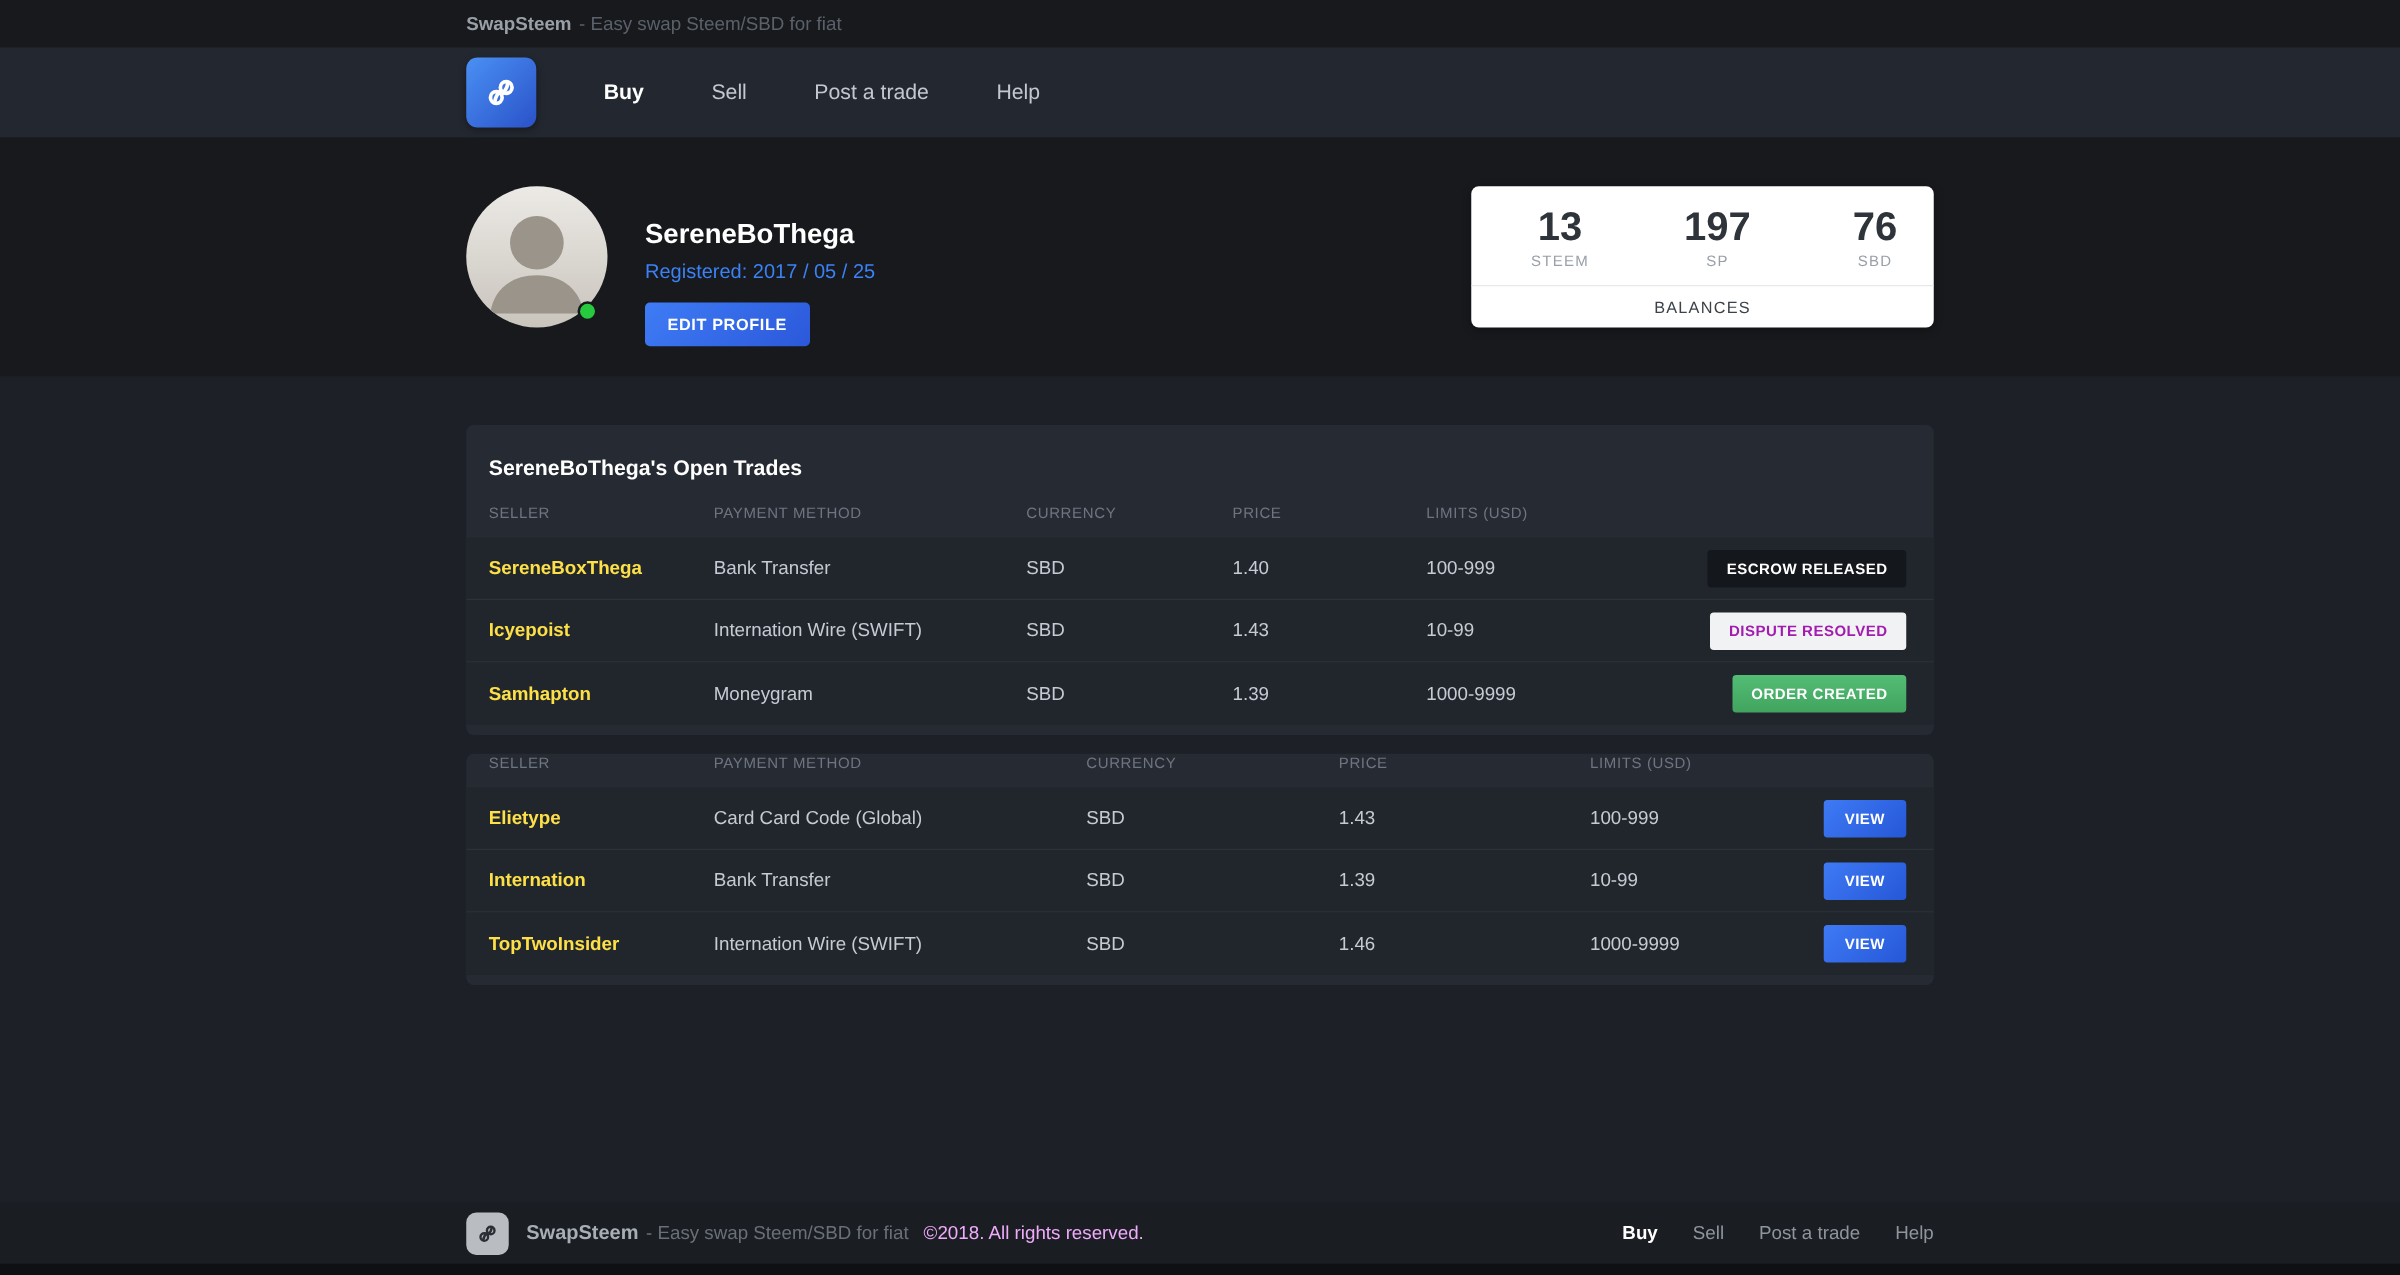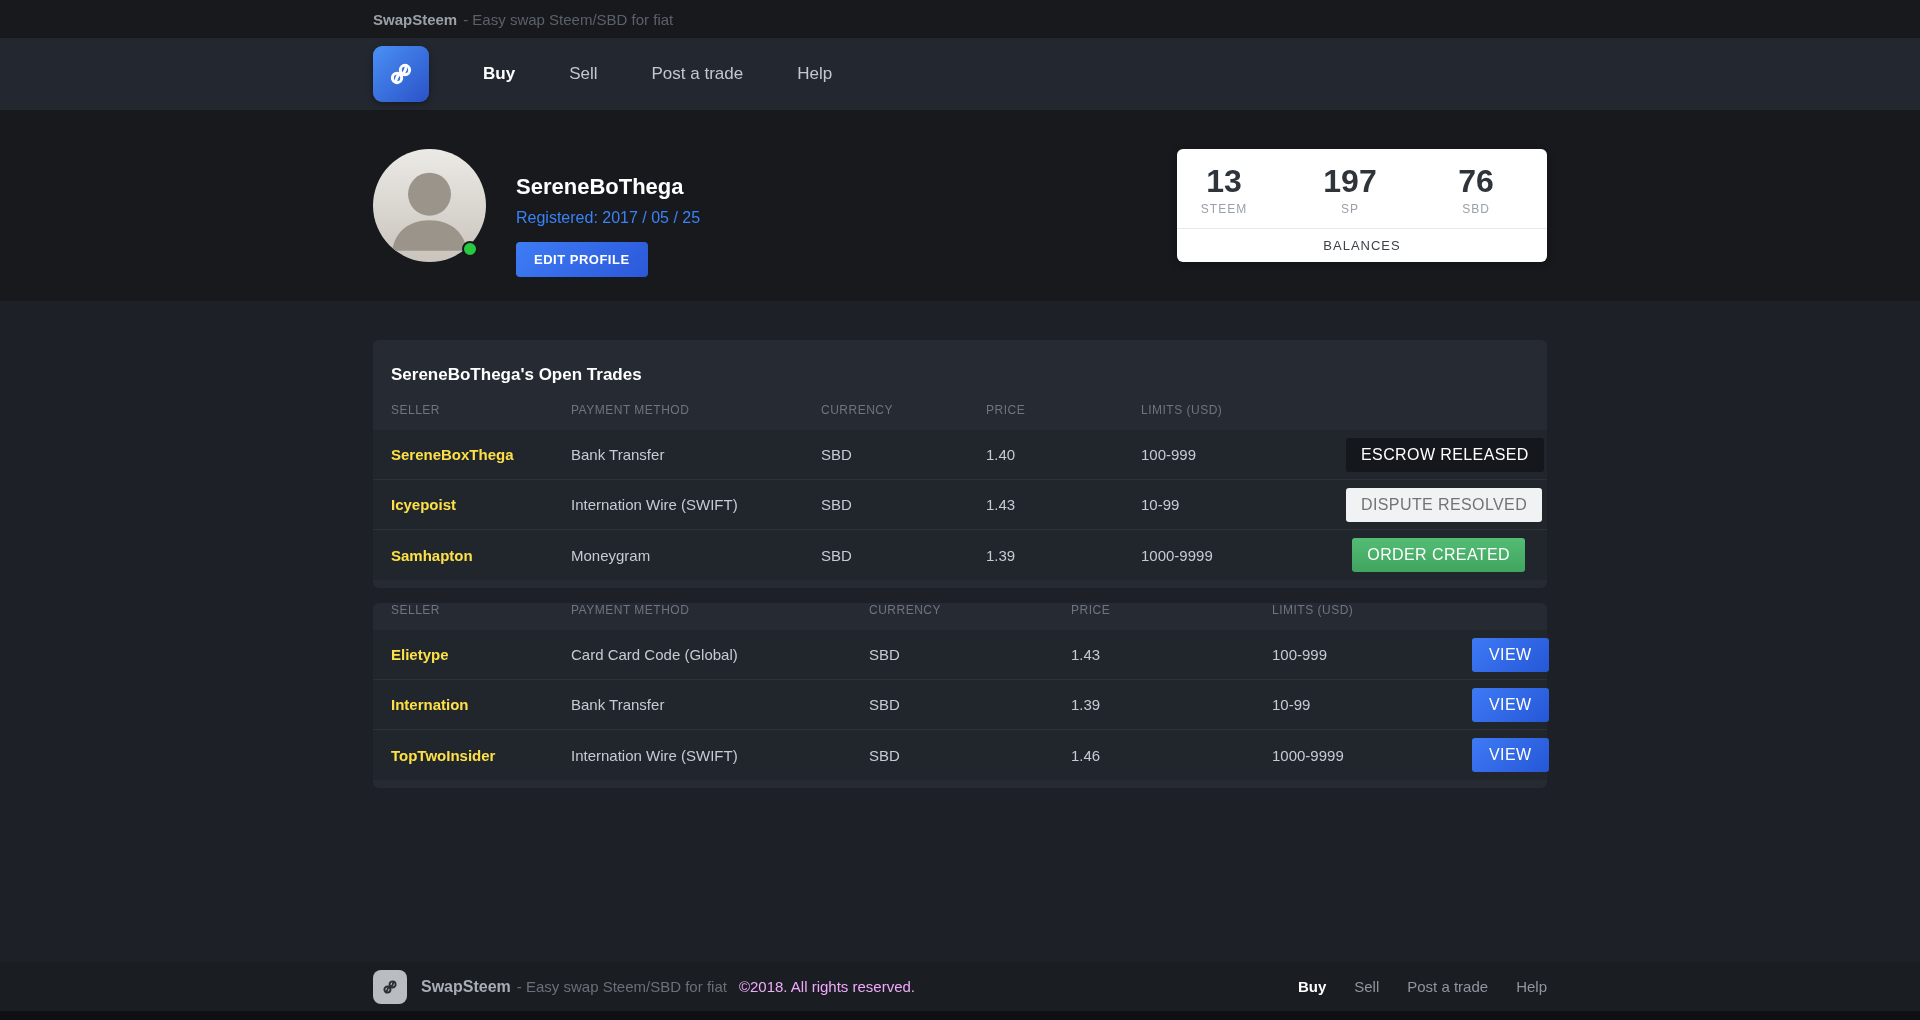--- a/index.html
+++ b/index.html
@@ -59,21 +59,21 @@
   .edit-btn {
     margin-top:15px; display:inline-block; border:none; cursor:pointer;
     background:linear-gradient(135deg,#3f7cf6 0%,#2b58d9 100%);
     color:#fff; font-weight:bold; font-size:13px; letter-spacing:.5px;
     padding:10px 18px; border-radius:4px; font-family:inherit;
   }
   .balances-card {
     margin-left:auto; width:370px; background:#ffffff; border-radius:6px;
     overflow:hidden; box-shadow:0 2px 8px rgba(0,0,0,.3);
   }
-  .balances-values { display:flex; justify-content:flex-start; gap:52px; padding:15px 10px 12px; }
+  .balances-values { display:flex; justify-content:flex-end; gap:52px; padding:15px 10px 12px; }
   .bal { text-align:center; min-width:74px; }
   .bal-num { color:#2f343b; font-size:32px; font-weight:600; line-height:1.1; }
   .bal-unit { color:#9aa0a8; font-size:12px; letter-spacing:1px; margin-top:2px; }
   .balances-label {
     border-top:1px solid #e8e8e8; text-align:center; padding:9px 0;
     color:#3c4249; font-size:13px; letter-spacing:1px;
   }
 
   
   .main { height:661px; padding-top:39px; }
@@ -84,26 +84,25 @@
   .table2 .thead, .table2 .trow { grid-template-columns:180px 298px 202px 201px 180px 1fr; }
   .thead { padding-bottom:13px; }
   .th { color:#6e7480; font-size:12px; letter-spacing:.5px; }
   .trow { height:50px; background:#21262d; border-bottom:1px solid #2c313a; }
   .trow:last-child { border-bottom:none; }
   .cell { font-size:15px; color:#c6cbd3; }
   .cell.seller { color:#fde047; font-weight:bold; }
   .cell.action { justify-self:end; }
   .btn {
     border:none; cursor:pointer; font-family:inherit; border-radius:3px;
-    font-size:16px; font-weight:normal; letter-spacing:.4px; padding:8px 15px;
+    font-size:12px; font-weight:bold; letter-spacing:.4px; padding:8px 15px;
     white-space:nowrap;
-    margin-left:20px;
   }
   .btn-dark  { background:#14171c; color:#ffffff; }
-  .btn-light { background:#f1f2f3; color:#737373; }
+  .btn-light { background:#f1f2f3; color:#a21caf; }
   .btn-green { background:linear-gradient(180deg,#53bd74 0%,#41a45f 100%); color:#ffffff; }
   .btn-blue  { background:linear-gradient(135deg,#3f7af5 0%,#2557d6 100%); color:#ffffff; padding:8px 17px; }
 
   
   .footer { height:49px; background:#1a1d22; display:flex; align-items:center; }
   .footer-inner { display:flex; align-items:center; }
   .footer-logo {
     width:34px; height:34px; border-radius:8px; background:#b9bdc1;
     display:flex; align-items:center; justify-content:center; flex:0 0 auto;
   }

